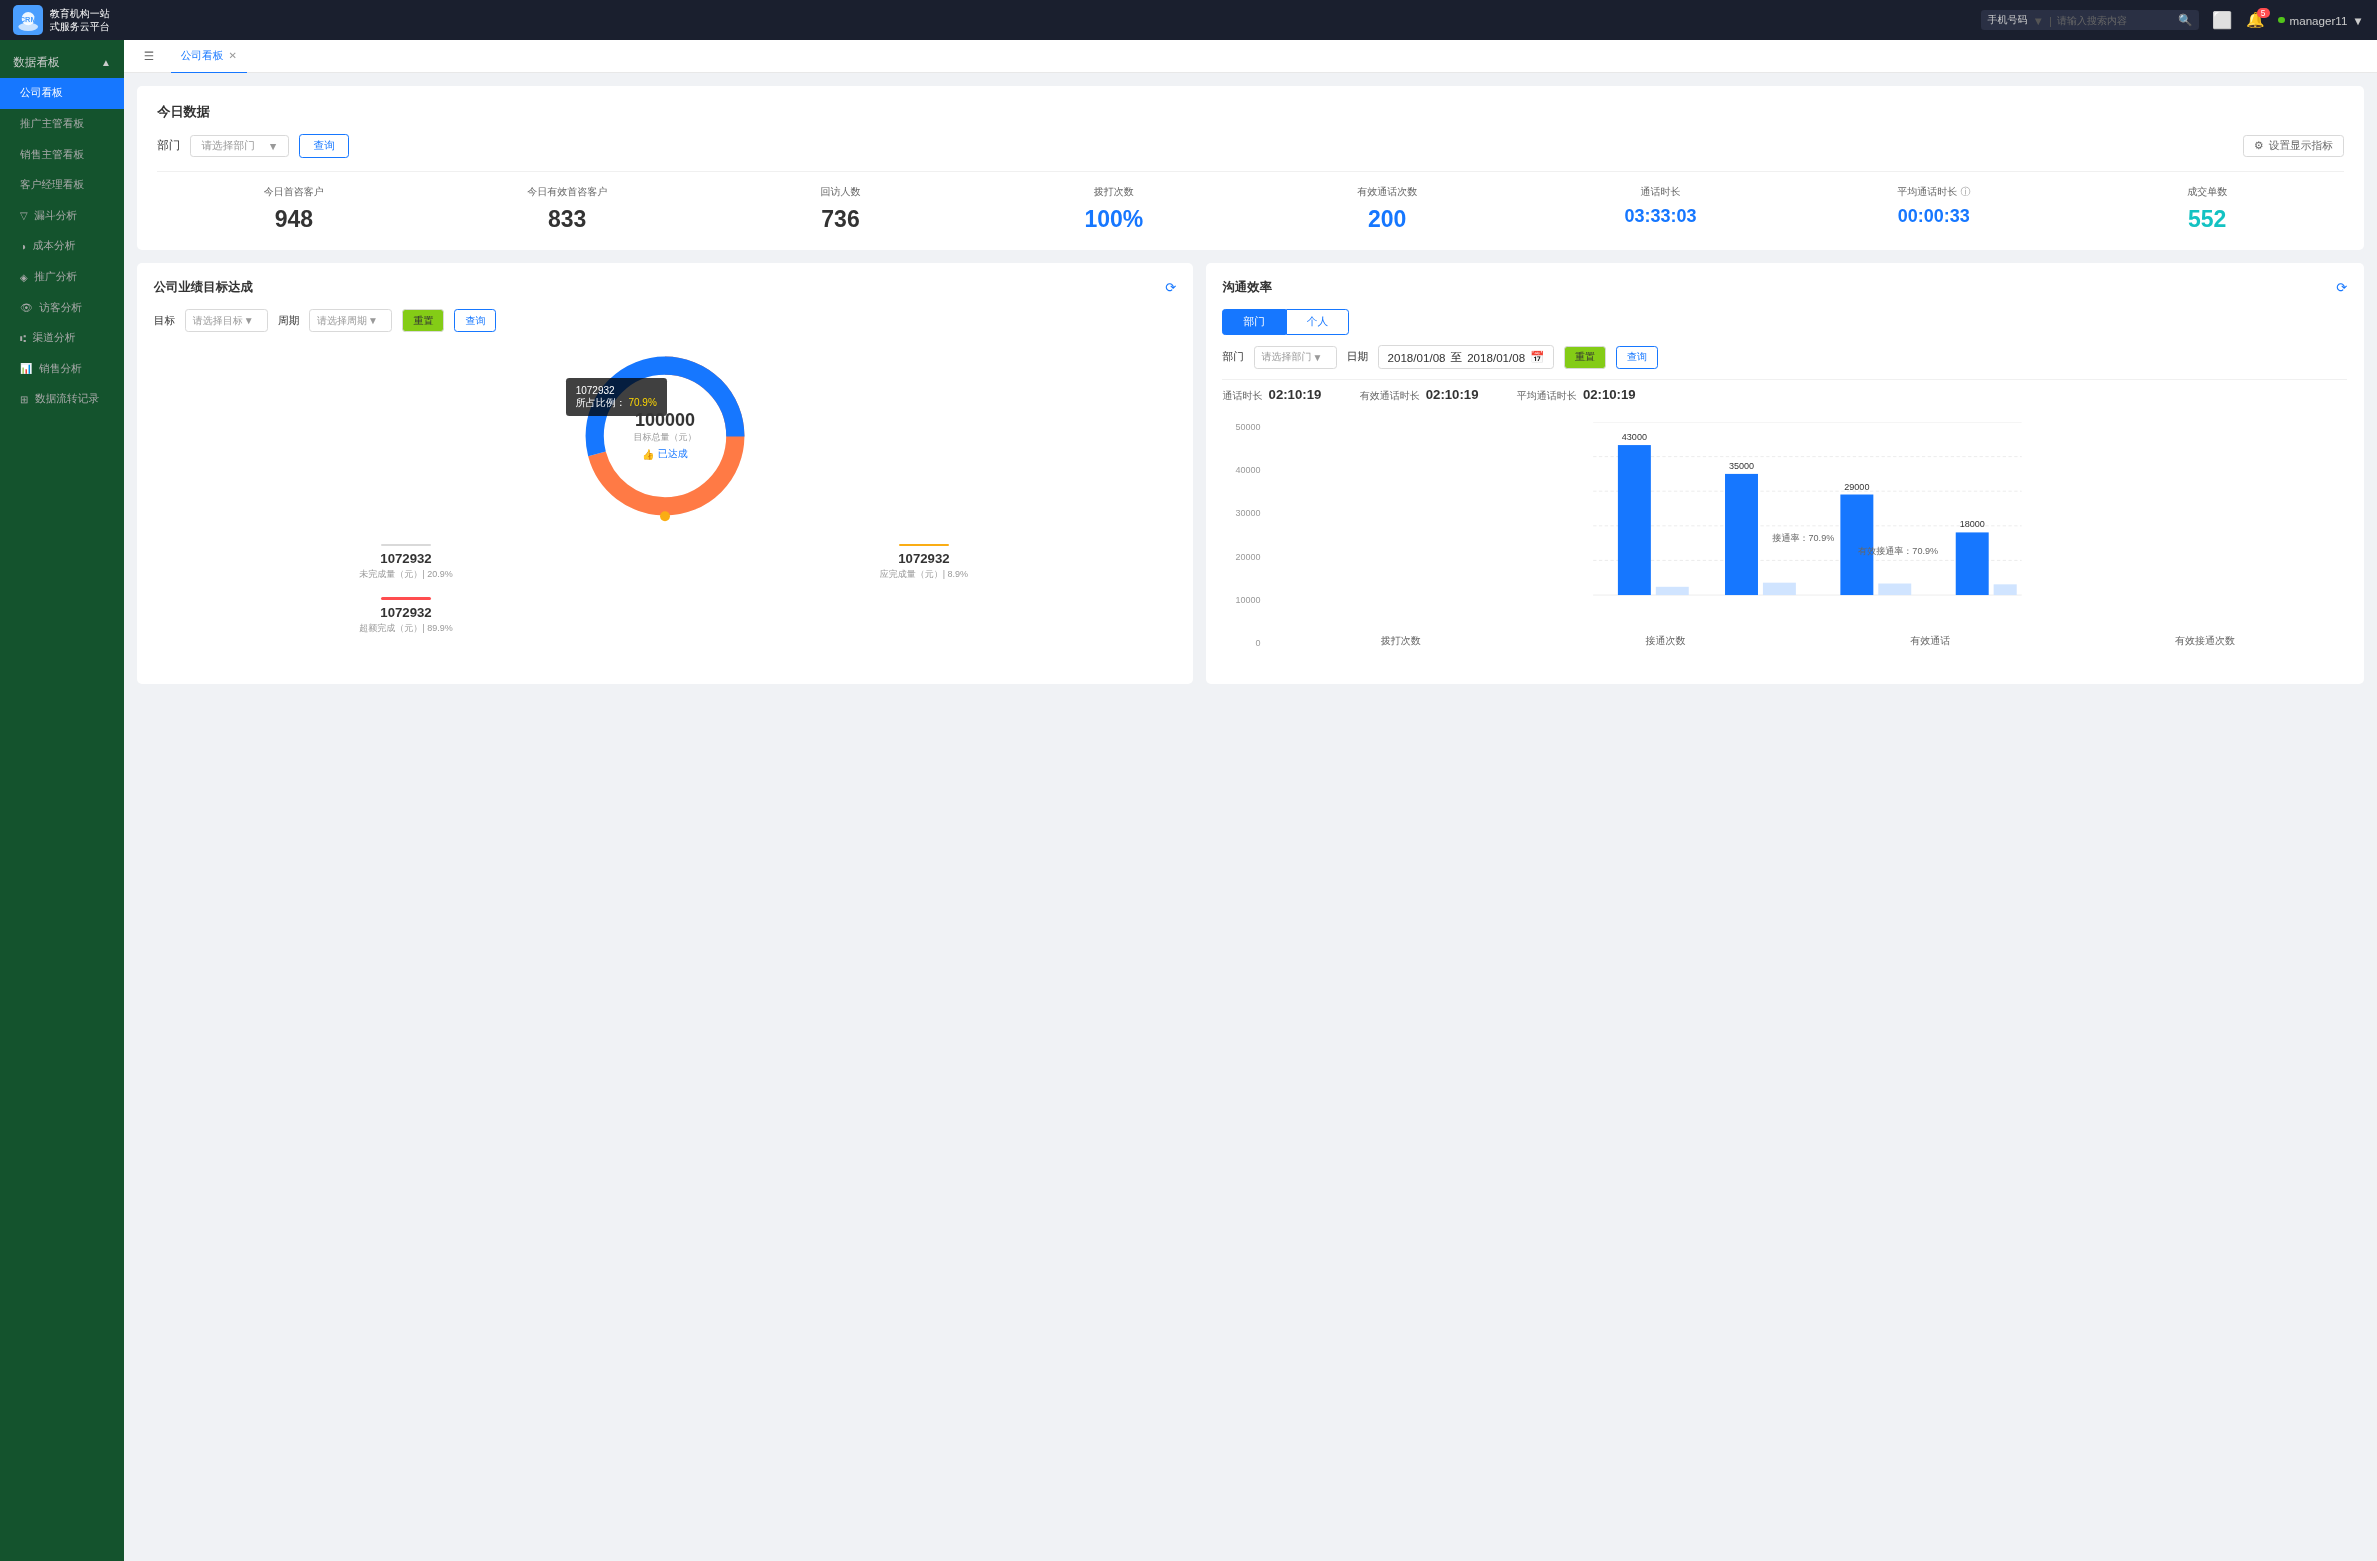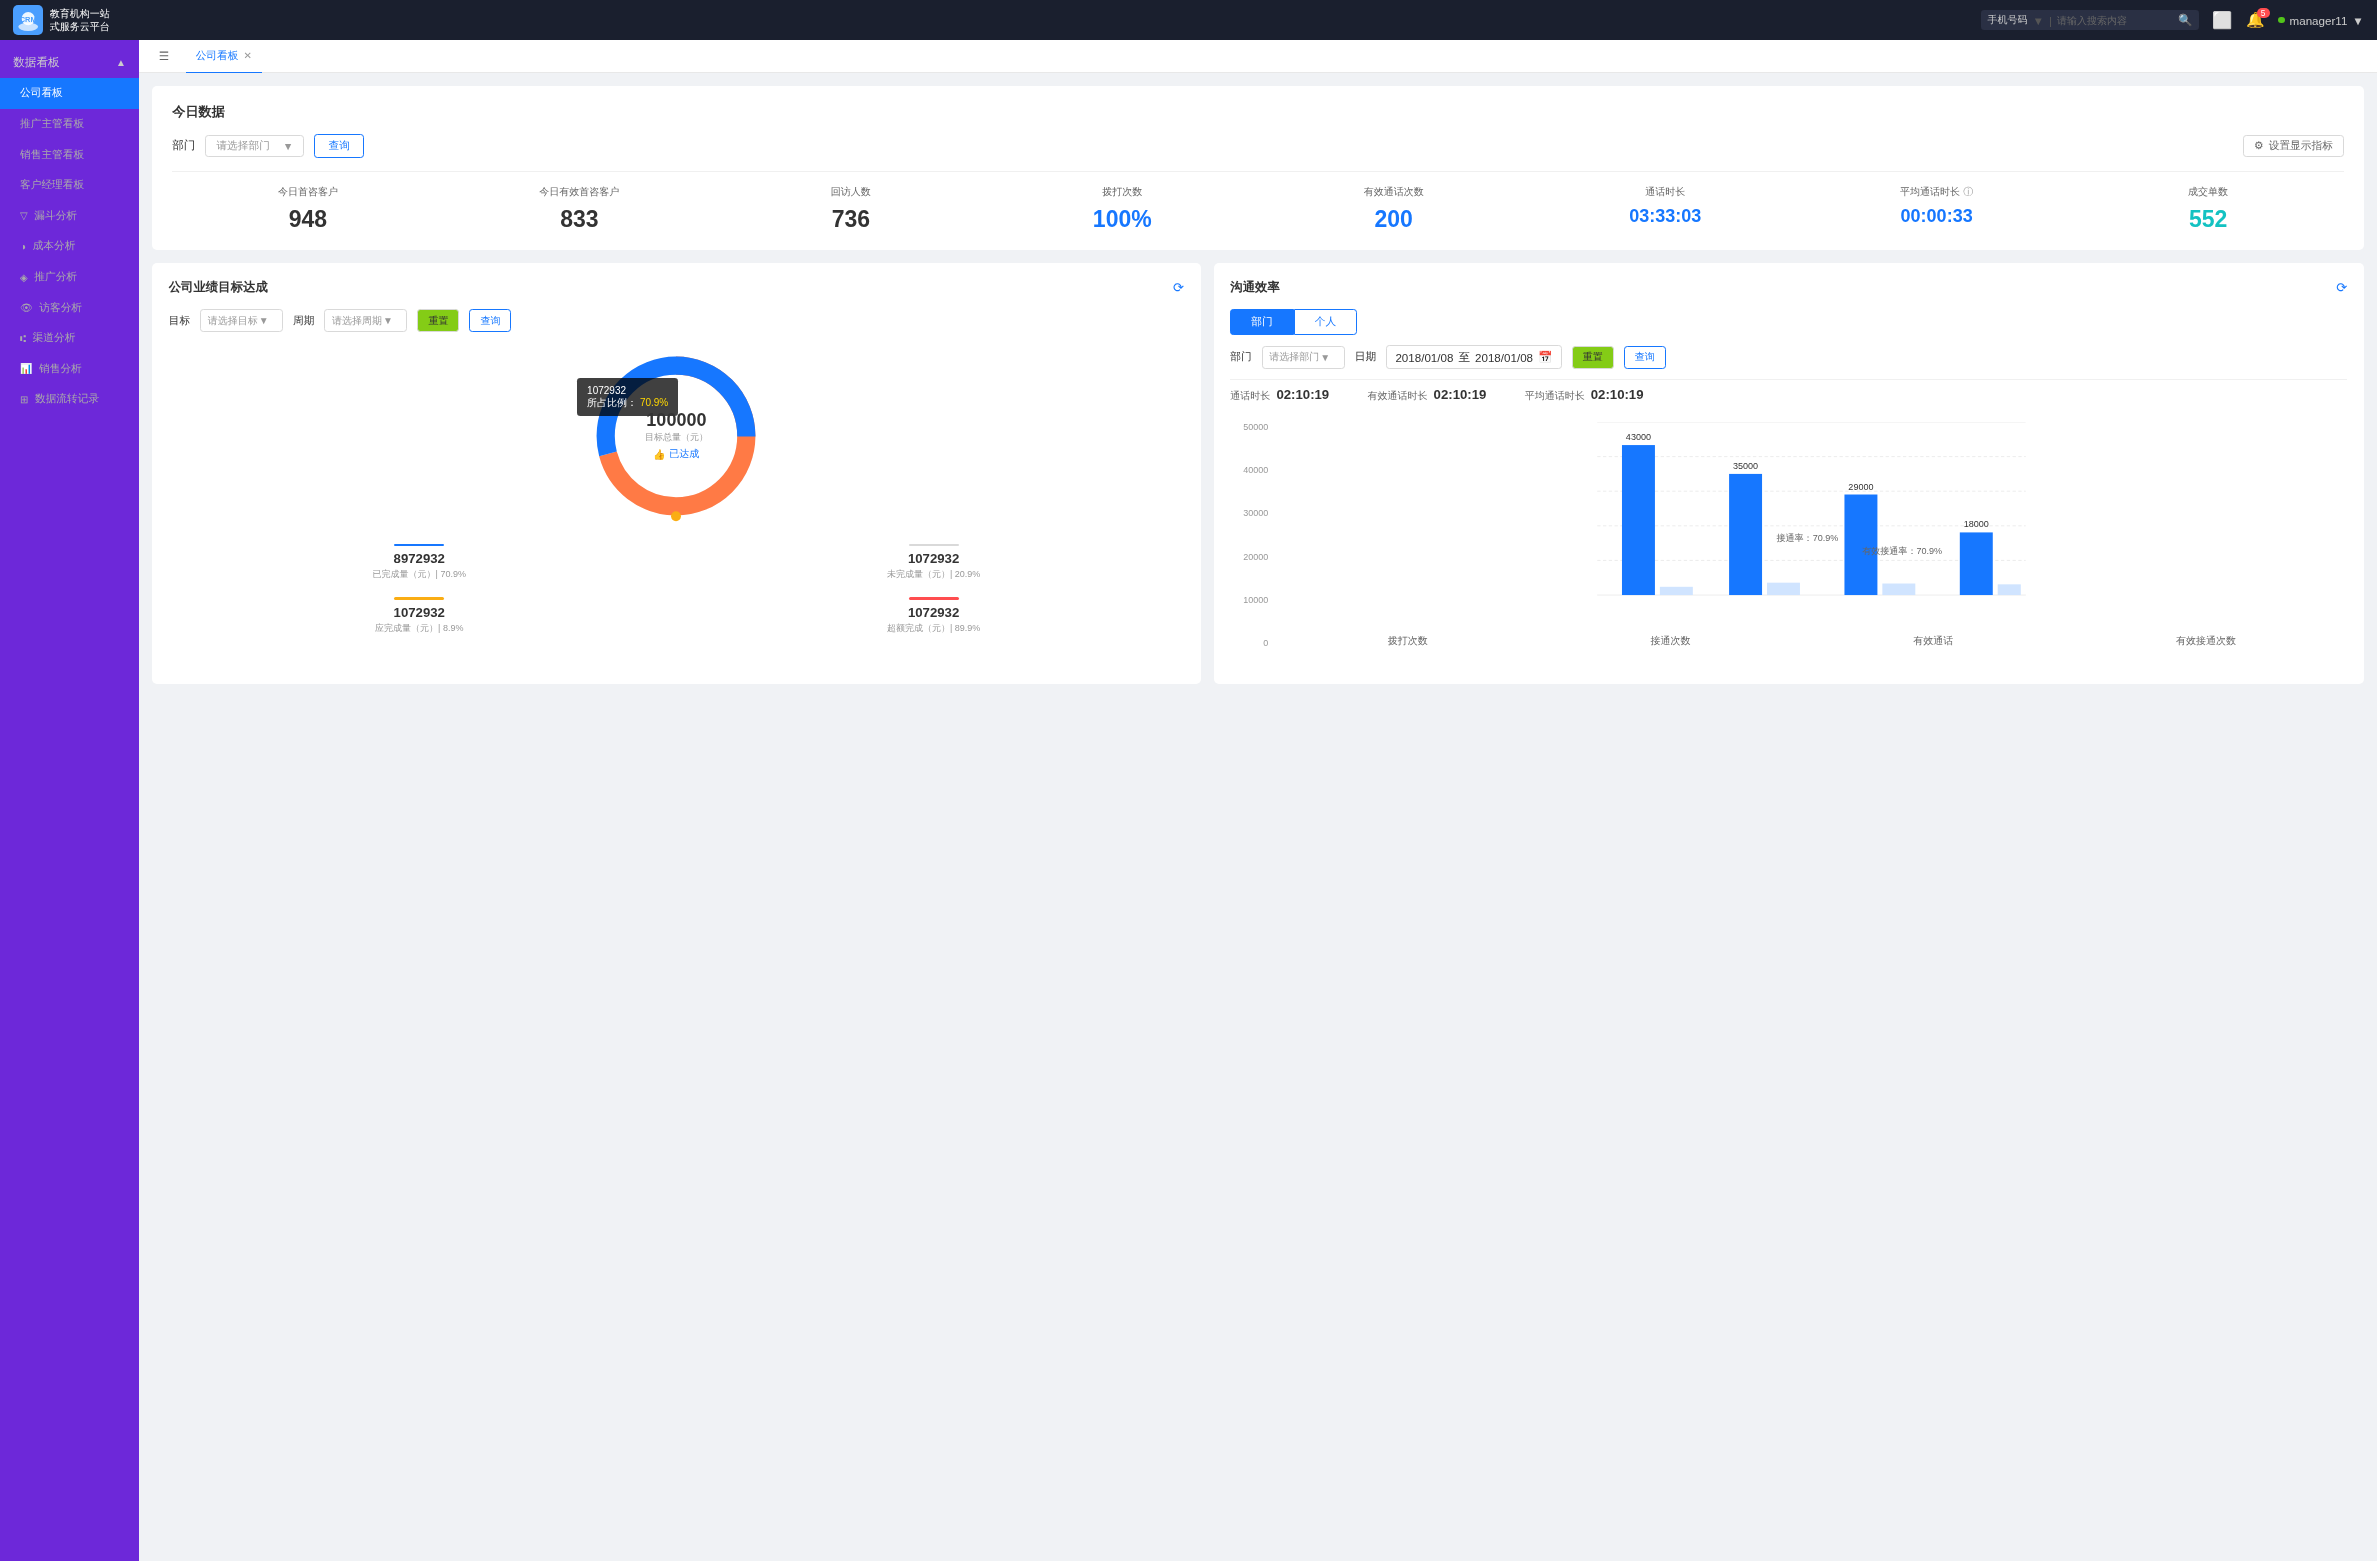--- a/index.html
+++ b/index.html
@@ -100,22 +100,22 @@
 
     
     .layout {
       display: flex;
       margin-top: 40px;
       height: calc(100vh - 40px);
     }
 
     
     .sidebar {
-      width: 139px;
-      background: #6d28d9;
+      width: 124px;
+      background: #14532d;
       color: #aaa;
       flex-shrink: 0;
       overflow-y: auto;
       padding-bottom: 13px;
     }
     .sidebar-section {
       padding: 6.6px 0;
     }
     .sidebar-header {
       display: flex;
@@ -640,25 +640,20 @@
                 <div class="achieved">
                   <span>👍</span>
                   <span>已达成</span>
                 </div>
               </div>
             </div>
           </div>
 
           <div class="stats-grid">
             <div class="stat-cell">
-              <div class="stat-bar-line" style="background:#1677ff;"></div>
-              <div class="stat-num">8972932</div>
-              <div class="stat-desc">已完成量（元）| 70.9%</div>
-            </div>
-            <div class="stat-cell">
               <div class="stat-bar-line" style="background:#d9d9d9;"></div>
               <div class="stat-num">1072932</div>
               <div class="stat-desc">未完成量（元）| 20.9%</div>
             </div>
             <div class="stat-cell">
               <div class="stat-bar-line" style="background:#faad14;"></div>
               <div class="stat-num">1072932</div>
               <div class="stat-desc">应完成量（元）| 8.9%</div>
             </div>
             <div class="stat-cell">

